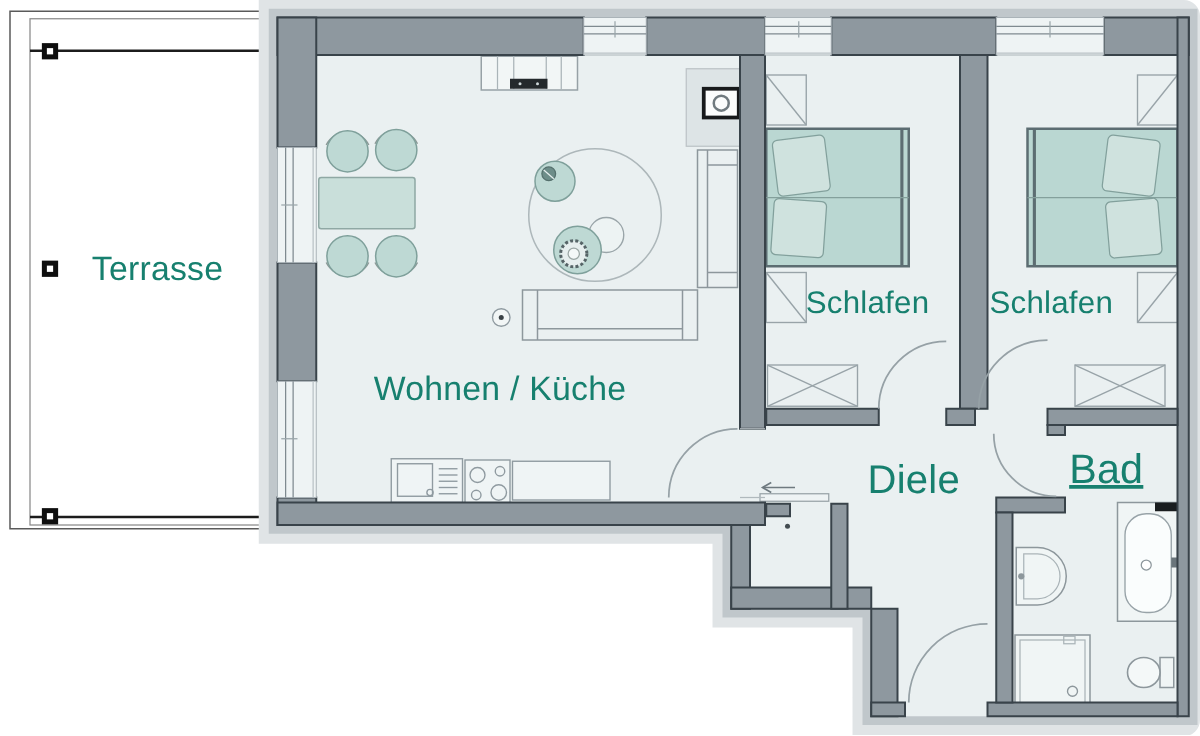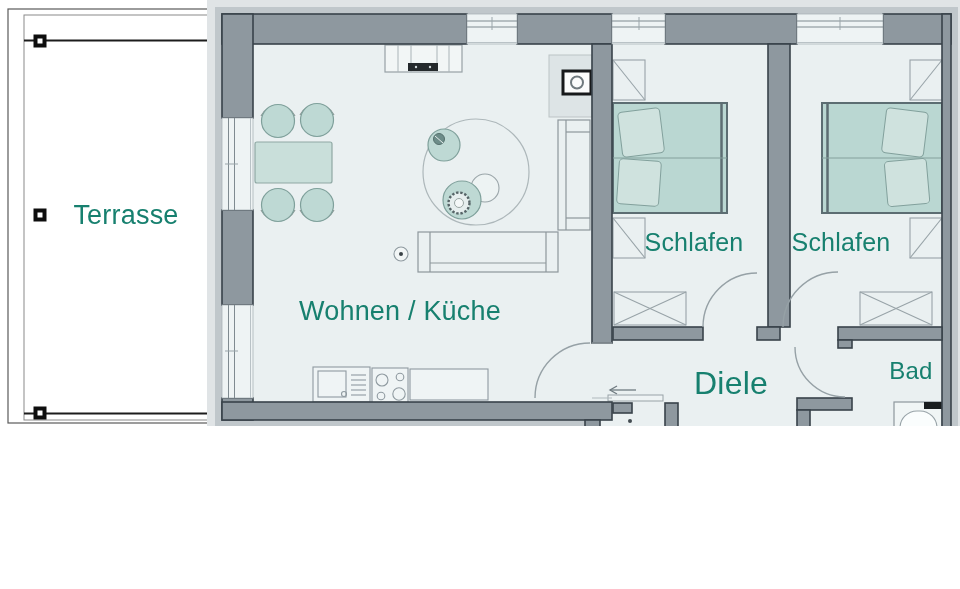--- a/index.html
+++ b/index.html
@@ -1,31 +1,32 @@
 <!DOCTYPE html>
 <html><head>
 <meta charset="utf-8">
 <style>
   html,body{margin:0;padding:0;background:#ffffff;}
   #plan{
-    position:relative;width:960px;height:426px;background:#ffffff;overflow:hidden;
+    position:relative;width:960px;height:589px;background:#ffffff;overflow:hidden;
     font-family:"Liberation Sans", sans-serif;
+    border-radius:13px;
   }
   #plan svg{position:absolute;left:0;top:0;}
   .room-label{
     position:absolute;color:#17806F;text-align:center;
     font-family:"Liberation Sans", sans-serif;font-weight:400;line-height:1.05;
     letter-spacing:0.2px;white-space:nowrap;
   }
   .lbl-terrasse{left:60px;top:201px;width:132px;font-size:27px;}
   .lbl-wohnen{left:280px;top:297px;width:240px;font-size:27px;text-align:center;}
   .lbl-schlafen1{left:634px;top:229px;width:120px;font-size:25px;}
   .lbl-schlafen2{left:781px;top:229px;width:120px;font-size:25px;}
   .lbl-diele{left:681px;top:367px;width:100px;font-size:32px;}
-  .lbl-bad{left:871px;top:358px;width:80px;font-size:24px;}
+  .lbl-bad{left:845px;top:358px;width:80px;font-size:33px;text-decoration:underline;}
 </style>
 </head>
 <body>
 
 <div id="plan">
   <svg width="960" height="589" viewBox="0 0 960 589">
 
     <g>
       <rect x="8" y="9" width="214" height="414" fill="none" stroke="#5a5a5a" stroke-width="1.2"></rect>
       <rect x="24" y="15" width="198" height="405" fill="none" stroke="#8a8a8a" stroke-width="1"></rect>

